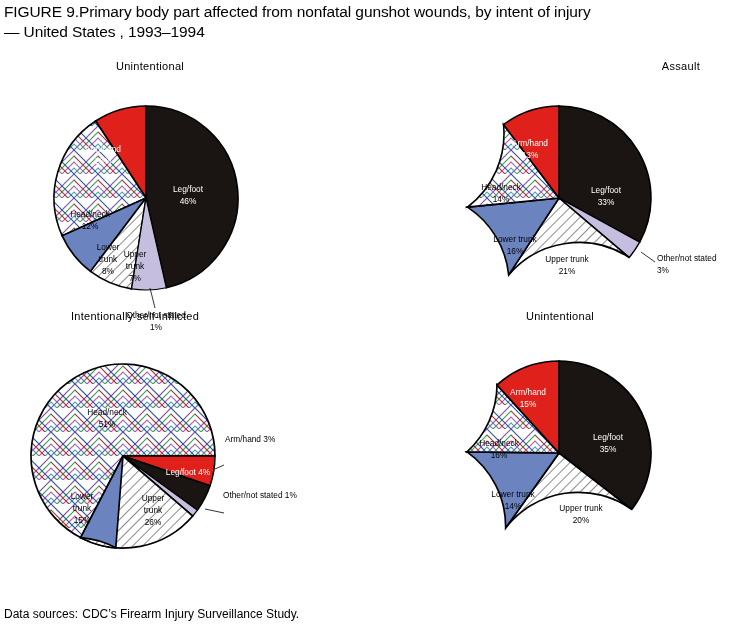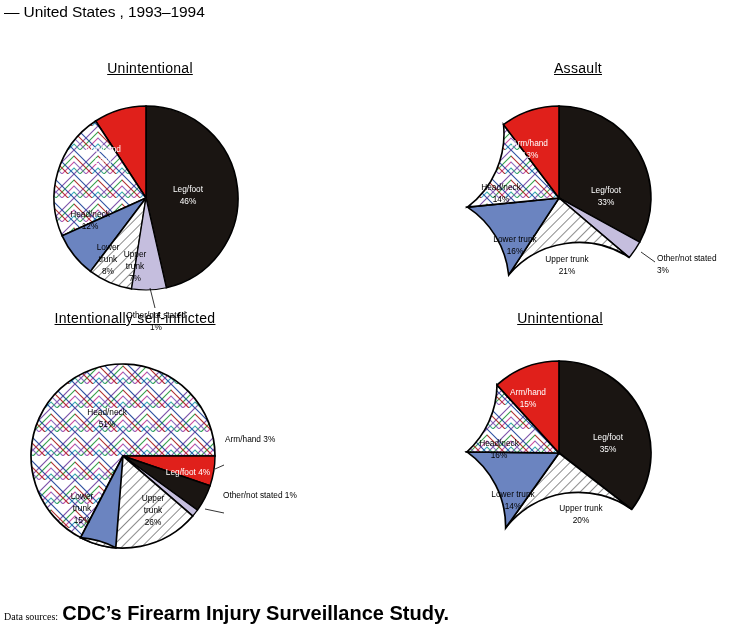--- a/index.html
+++ b/index.html
@@ -14,48 +14,48 @@
   #figure-title{
     position:absolute;left:4px;top:2px;width:740px;
     font-size:15.5px;line-height:20px;font-weight:400;
     letter-spacing:-0.1px;
   }
   #figure-title .ln{display:block;white-space:nowrap;}
   #source-note{
     position:absolute;left:4px;top:604px;
     font-size:15px;line-height:18px;white-space:nowrap;
   }
-  #source-note .src-label{font-size:10px;font-family:Liberation Serif, serif;}
-  #source-note .src-value{font-weight:700;font-size:20px;}
+  #source-note .src-label{font-size:12px;}
+  #source-note .src-value{font-weight:400;font-size:12px;}
 
   .panel{position:absolute;}
   .panel-title{
     position:absolute;top:0;left:0;width:100%;
-    text-align:center;font-size:14px;letter-spacing:0.3px;
+    text-align:center;font-size:11px;letter-spacing:0.3px;
     white-space:nowrap;
-    text-decoration:underline;
   }
   .pie-wrap{position:absolute;left:0;top:18px;width:100%;height:240px;}
   svg.pie{display:block;overflow:visible;}
 
   .slice-label{
     font-family:"Liberation Sans", sans-serif;
     font-size:8.3px;
     text-anchor:middle;
     dominant-baseline:middle;
   }
   .slice-label.light{fill:#ffffff;}
   .slice-label.dark{fill:#000000;}
   .slice-label.left{text-anchor:start;}
   .lead{stroke:#000;stroke-width:0.8;fill:none;}
 </style>
 </head>
 <body>
 
 <div id="figure-title">
+  <span class="ln">FIGURE 9.Primary body part affected from nonfatal gunshot wounds, by intent of injury</span>
   <span class="ln">— United  States , 1993–1994</span>
 </div>
 
 <div class="panel" style="left:0px;top:60px;width:300px;height:250px;">
   <div class="panel-title">Unintentional</div>
   <div class="pie-wrap">
     <svg class="pie" width="300" height="240" viewBox="0 0 300 240">
       <defs>
         <pattern id="hatchDiagA" patternUnits="userSpaceOnUse" width="7" height="7" patternTransform="rotate(45)">
           <rect width="7" height="7" fill="#ffffff"></rect>
@@ -111,21 +111,21 @@
 
         <path class="lead" d="M 4 90 L 9 110"></path>
         <text class="slice-label dark" x="10" y="118">Other/not stated</text>
         <text class="slice-label dark" x="10" y="130">1%</text>
       </g>
     </svg>
   </div>
 </div>
 
 <div class="panel" style="left:420px;top:60px;width:324px;height:250px;">
-  <div class="panel-title" style="width:280px;left:18px;">Assault</div>
+  <div class="panel-title" style="width:280px;left:0;text-align:right;">Assault</div>
   <div class="pie-wrap">
     <svg class="pie" width="324" height="240" viewBox="0 0 324 240">
       <defs>
         <pattern id="hatchDiagB" patternUnits="userSpaceOnUse" width="7" height="7" patternTransform="rotate(45)">
           <rect width="7" height="7" fill="#ffffff"></rect>
           <line x1="0" y1="0" x2="0" y2="7" stroke="#000" stroke-width="0.9"></line>
         </pattern>
         <pattern id="crossMultiB" patternUnits="userSpaceOnUse" width="24" height="24">
           <rect width="24" height="24" fill="#ffffff"></rect>
           <g stroke-width="1.1">

